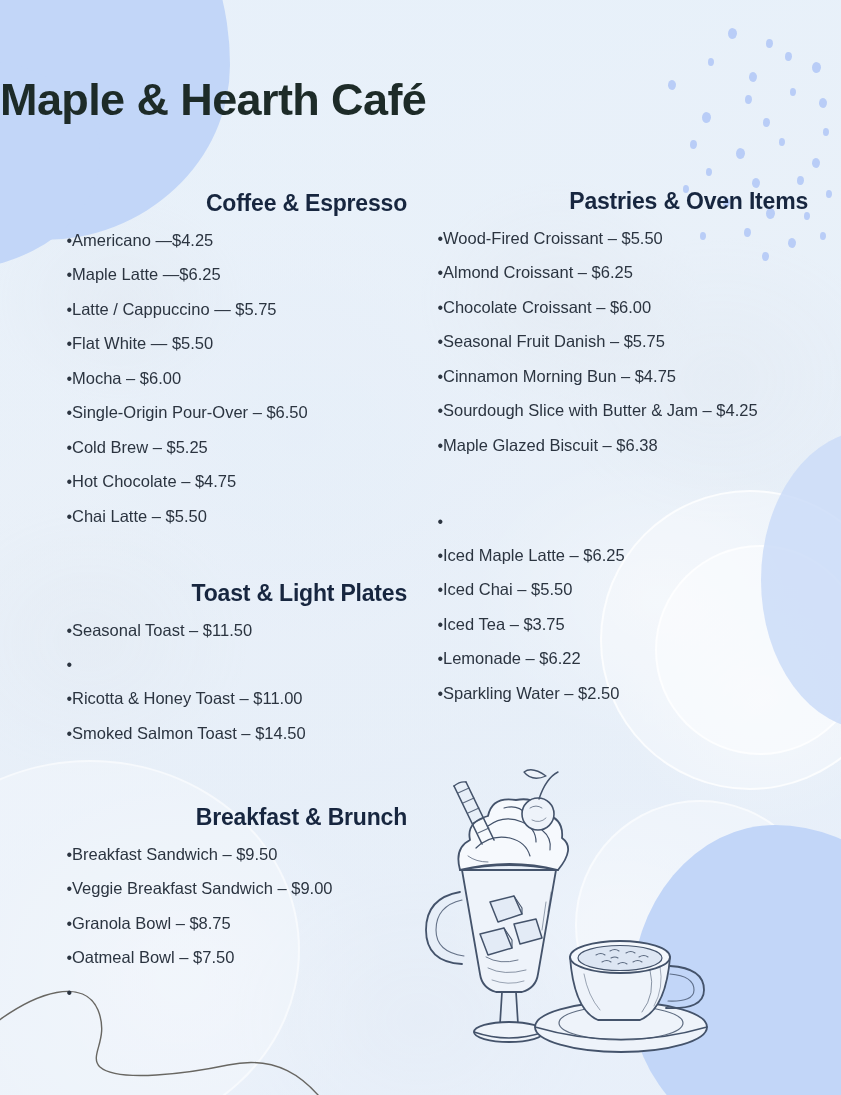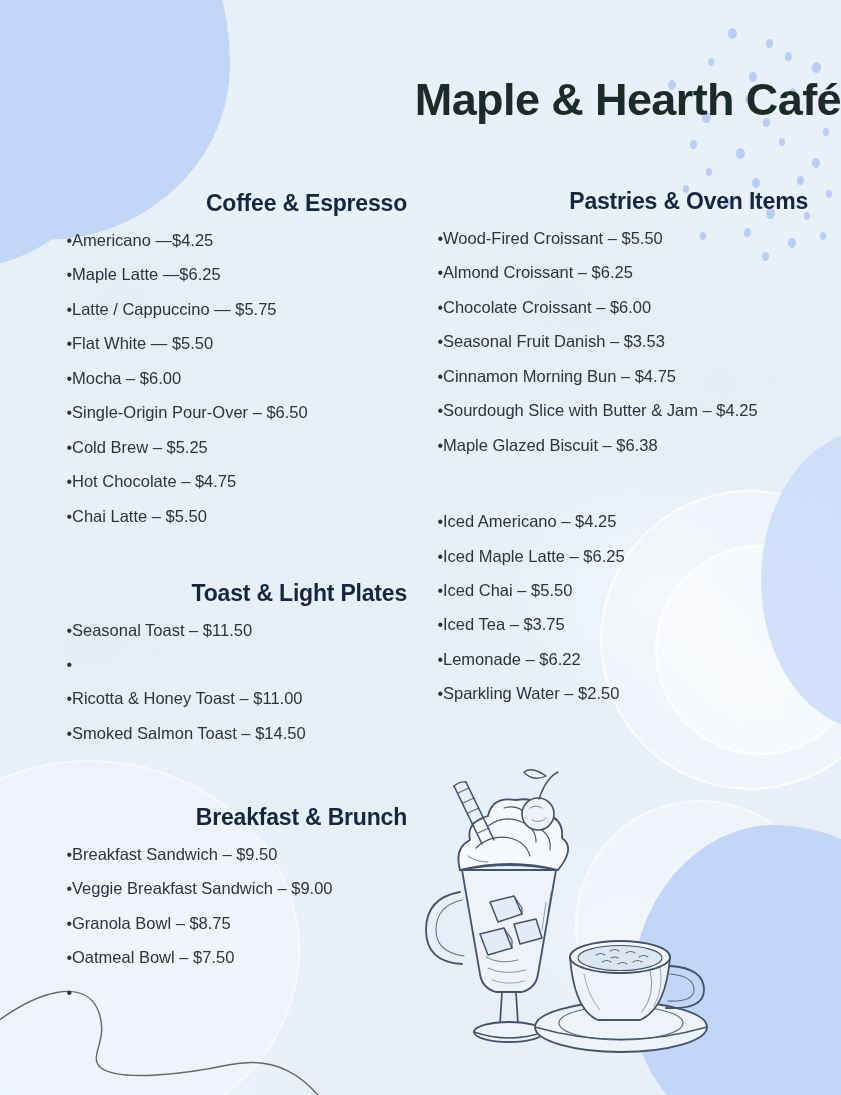--- a/index.html
+++ b/index.html
@@ -79,21 +79,21 @@
   .dot { position:absolute; background:#b9cdf7; border-radius:46% 54% 50% 50% / 52% 48% 52% 48%; }
 
   
   .curve { position:absolute; left:0; bottom:0; width:330px; height:170px; }
 
   
   .content { position:absolute; inset:0; }
 
   #page-title {
     position:absolute; top:74px; left:0; width:841px;
-    text-align:right;
+    text-align:left;
     font-size:45px; font-weight:bold;
     letter-spacing:-0.6px;
     color:#1d2b28;
   }
 
   .column { position:absolute; }
   #left-column  { left:57px;  top:190px; width:350px; }
   #right-column { left:428px; top:188px; width:380px; }
 
   .section { margin-bottom:6px;text-align:right; }
@@ -282,42 +282,41 @@
             <li class="menu-item">
               <span class="bullet">•</span>
               <span>Almond Croissant – $6.25</span>
             </li>
             <li class="menu-item">
               <span class="bullet">•</span>
               <span>Chocolate Croissant – $6.00</span>
             </li>
             <li class="menu-item">
               <span class="bullet">•</span>
-              <span>Seasonal Fruit Danish – $3.53</span>
+              <span>Seasonal Fruit Danish – $5.75</span>
             </li>
             <li class="menu-item">
               <span class="bullet">•</span>
               <span>Cinnamon Morning Bun – $4.75</span>
             </li>
             <li class="menu-item">
               <span class="bullet">•</span>
               <span>Sourdough Slice with Butter &amp; Jam – $4.25</span>
             </li>
             <li class="menu-item">
               <span class="bullet">•</span>
               <span>Maple Glazed Biscuit – $6.38</span>
             </li>
           </ul>
         </div>
         <div class="gap-after-pastry"></div>
         <div class="section">
           <ul class="item-list">
             <li class="menu-item">
               <span class="bullet">•</span>
-              <span>Iced Americano – $4.25</span>
             </li>
             <li class="menu-item">
               <span class="bullet">•</span>
               <span>Iced Maple Latte – $6.25</span>
             </li>
             <li class="menu-item">
               <span class="bullet">•</span>
               <span>Iced Chai – $5.50</span>
             </li>
             <li class="menu-item">

